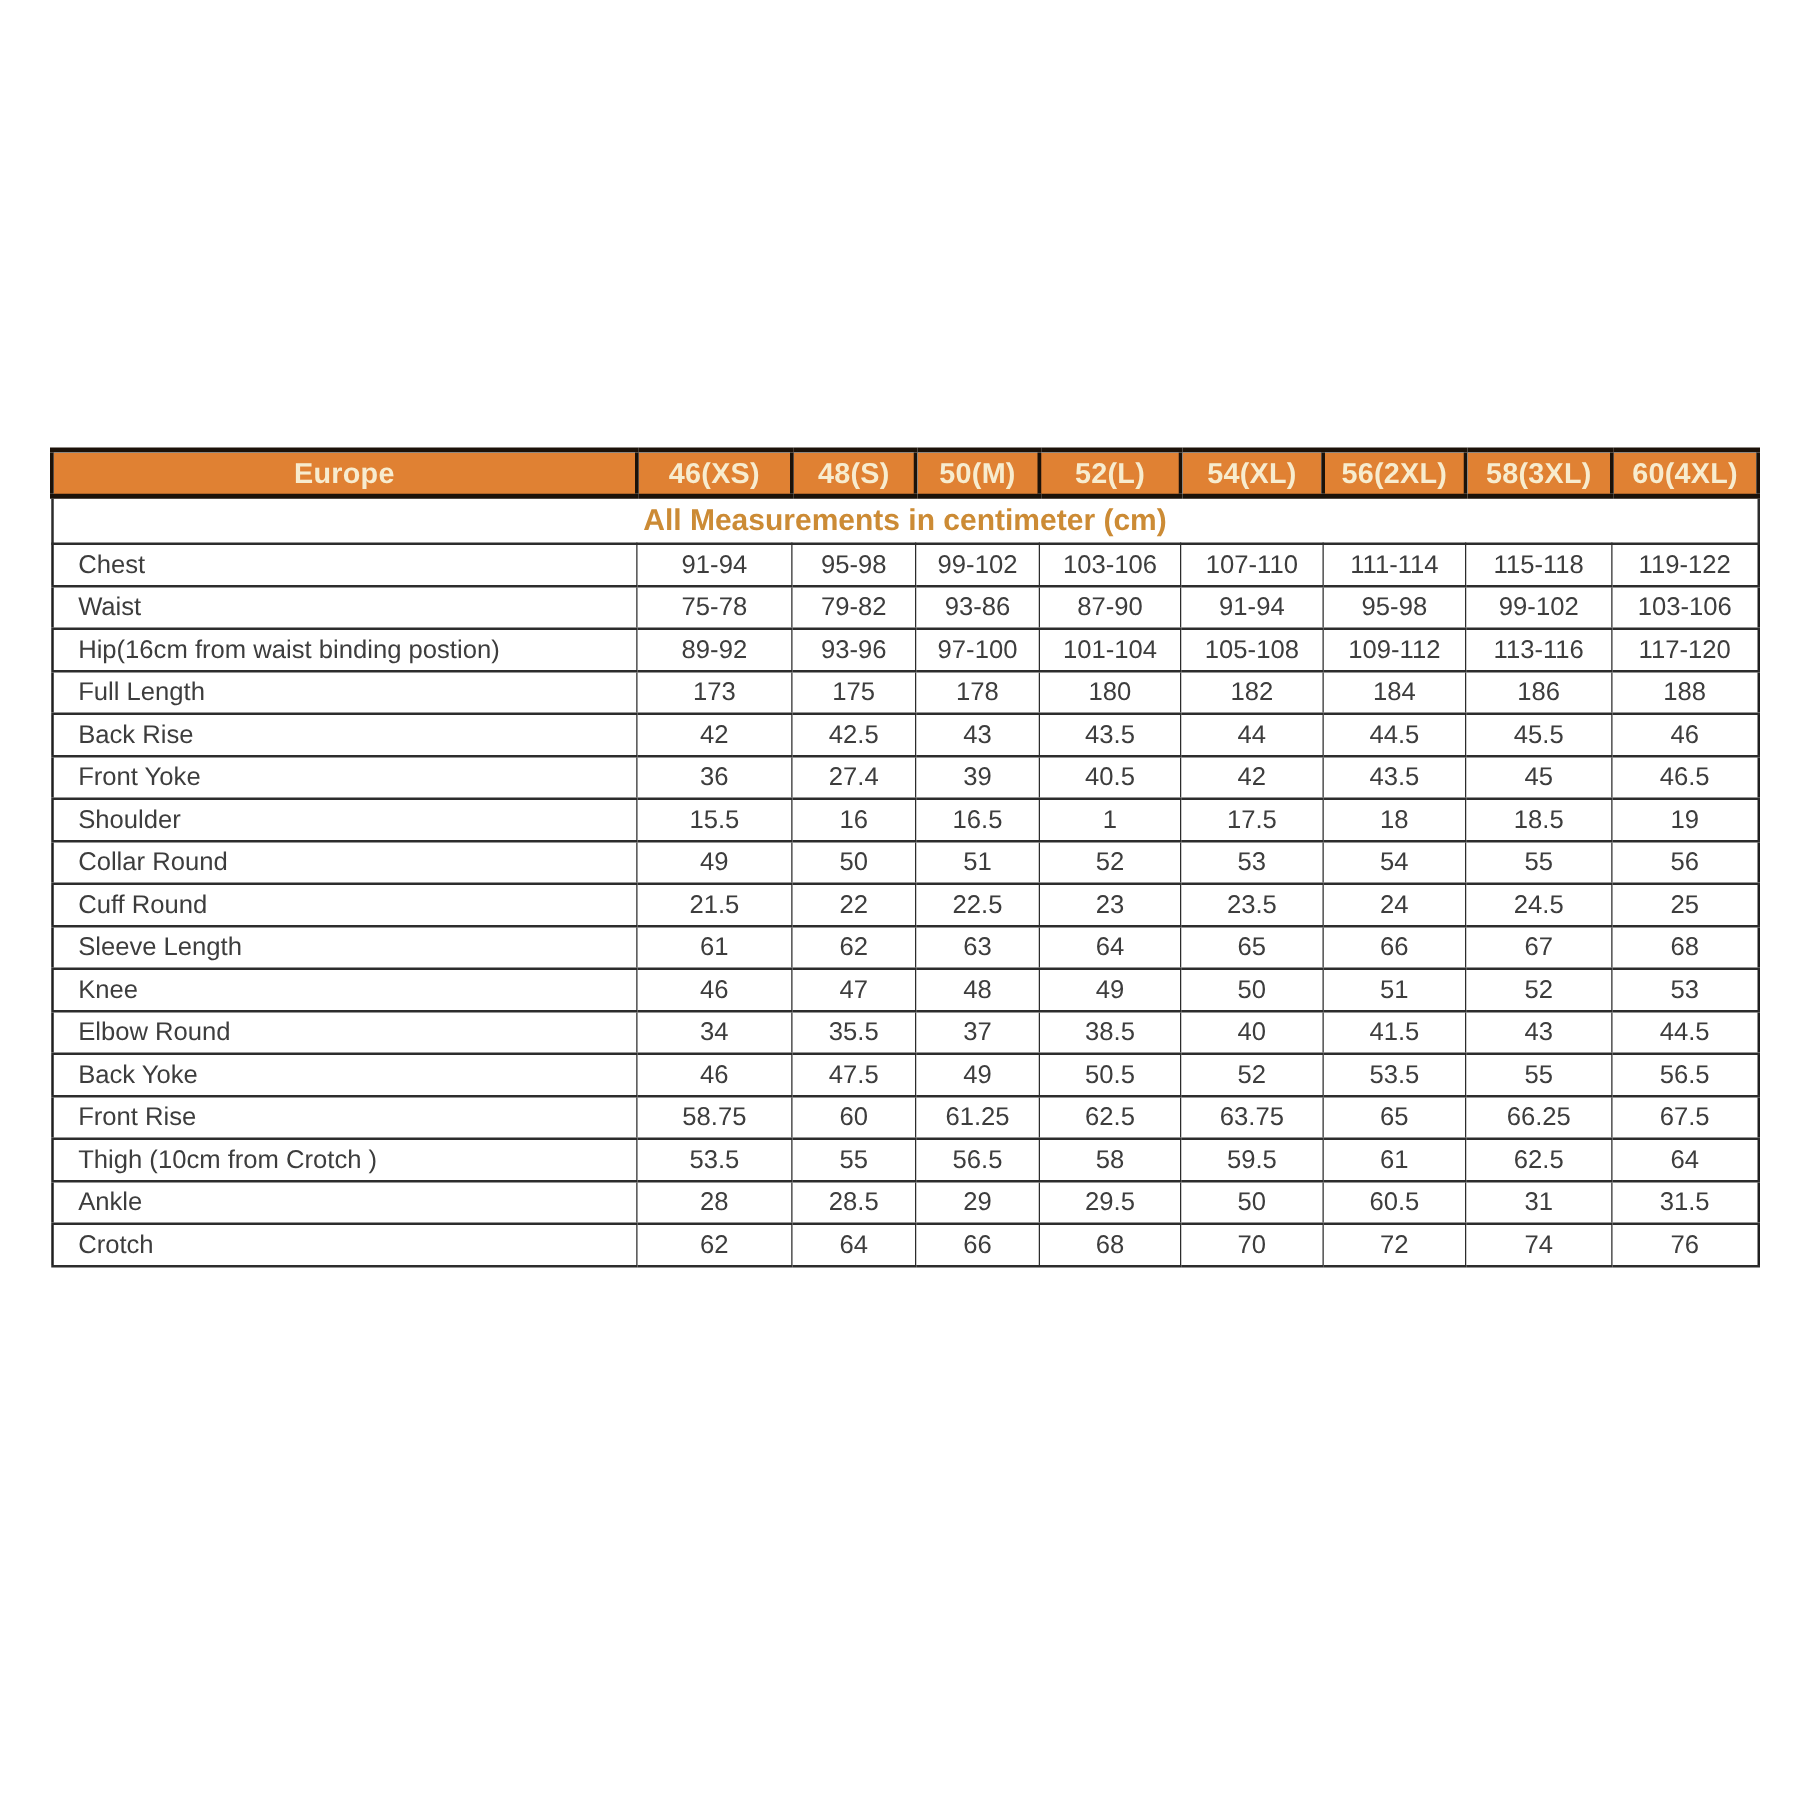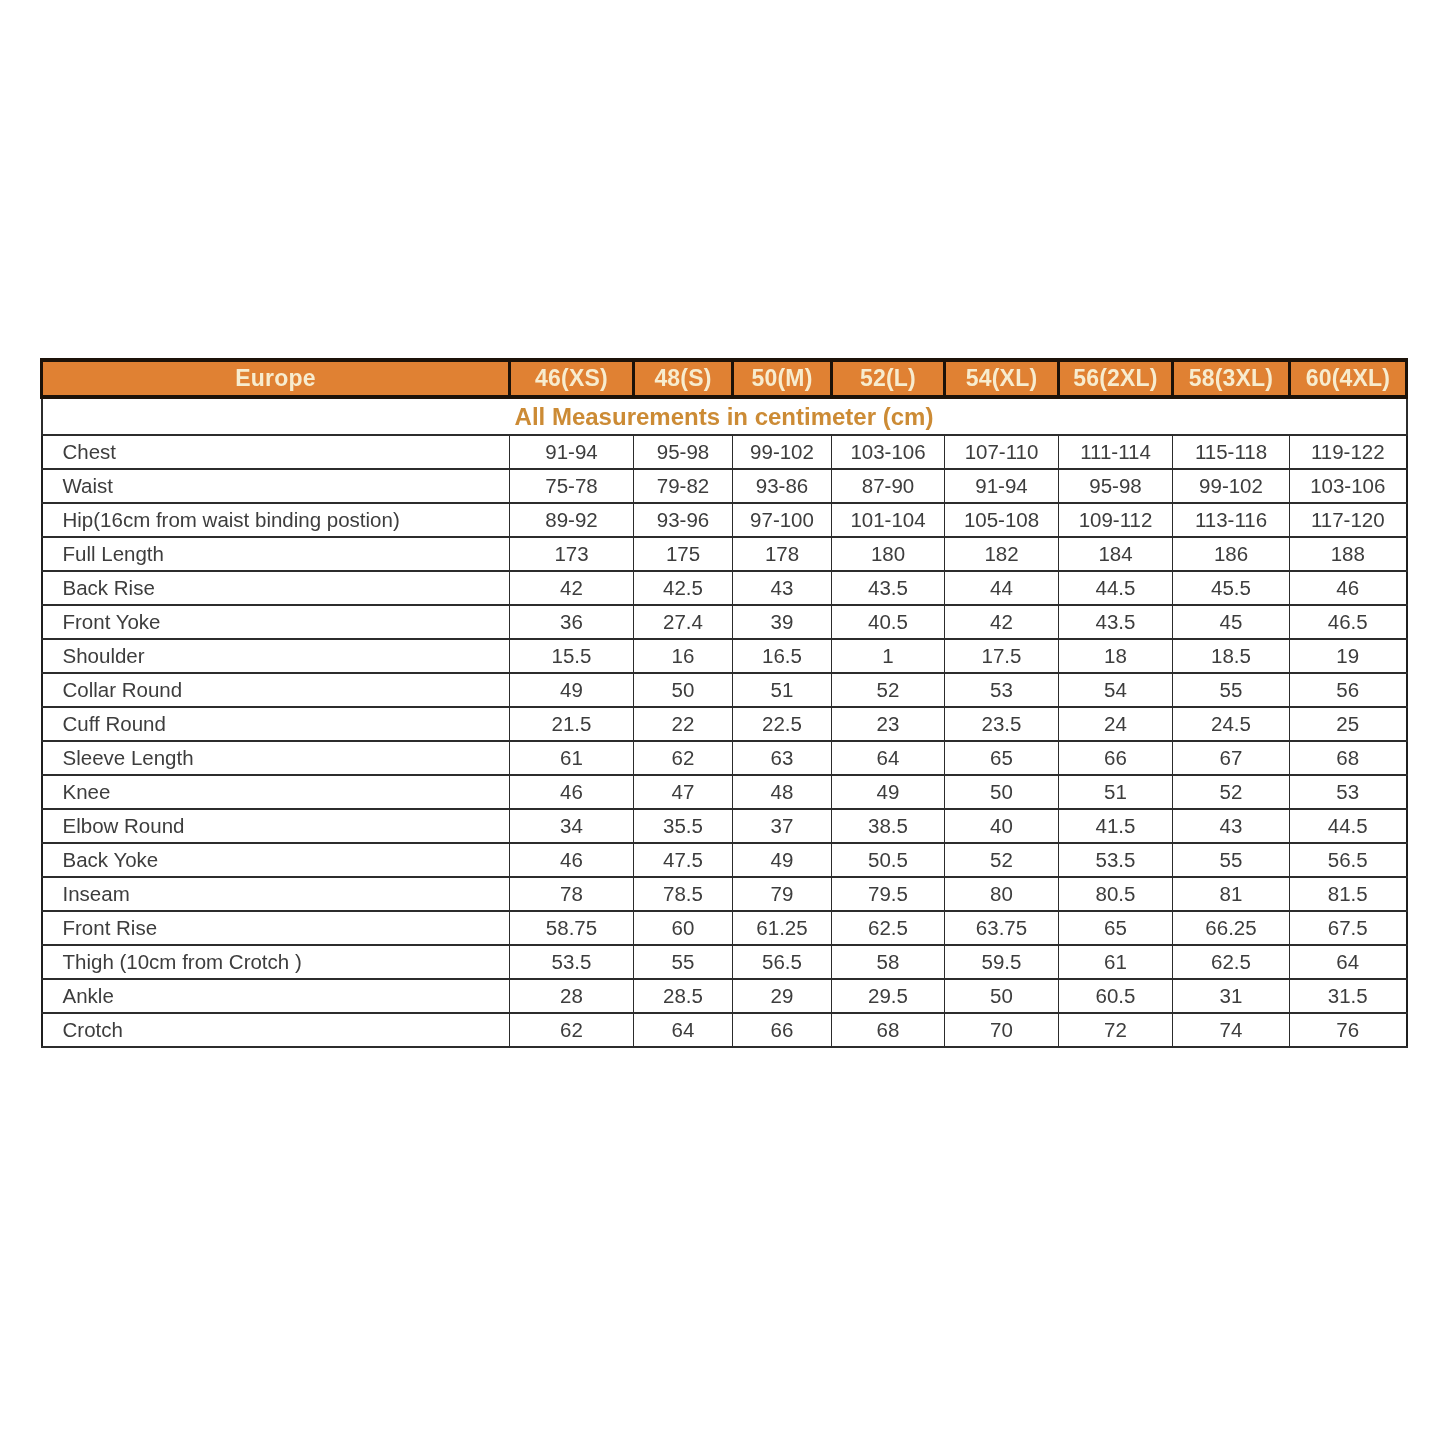--- a/index.html
+++ b/index.html
@@ -246,31 +246,20 @@
             <td class="m-cell">46</td>
             <td class="m-cell">47.5</td>
             <td class="m-cell">49</td>
             <td class="m-cell">50.5</td>
             <td class="m-cell">52</td>
             <td class="m-cell">53.5</td>
             <td class="m-cell">55</td>
             <td class="m-cell">56.5</td>
           </tr>
           <tr class="m-row">
-            <td class="m-label">Inseam</td>
-            <td class="m-cell">78</td>
-            <td class="m-cell">78.5</td>
-            <td class="m-cell">79</td>
-            <td class="m-cell">79.5</td>
-            <td class="m-cell">80</td>
-            <td class="m-cell">80.5</td>
-            <td class="m-cell">81</td>
-            <td class="m-cell">81.5</td>
-          </tr>
-          <tr class="m-row">
             <td class="m-label">Front Rise</td>
             <td class="m-cell">58.75</td>
             <td class="m-cell">60</td>
             <td class="m-cell">61.25</td>
             <td class="m-cell">62.5</td>
             <td class="m-cell">63.75</td>
             <td class="m-cell">65</td>
             <td class="m-cell">66.25</td>
             <td class="m-cell">67.5</td>
           </tr>

